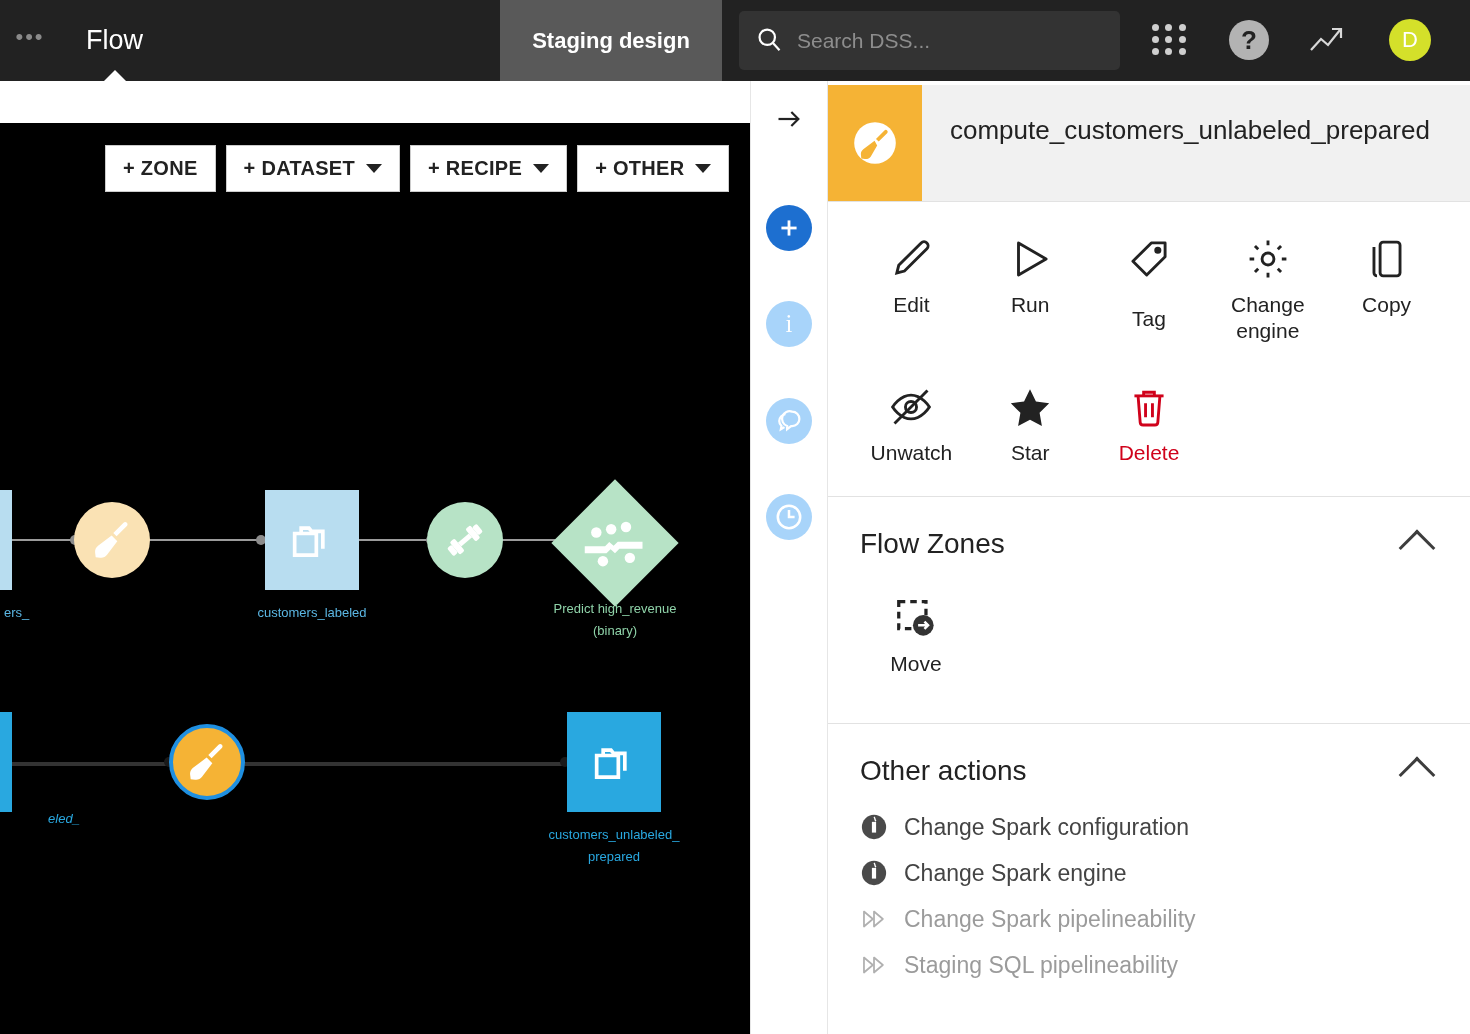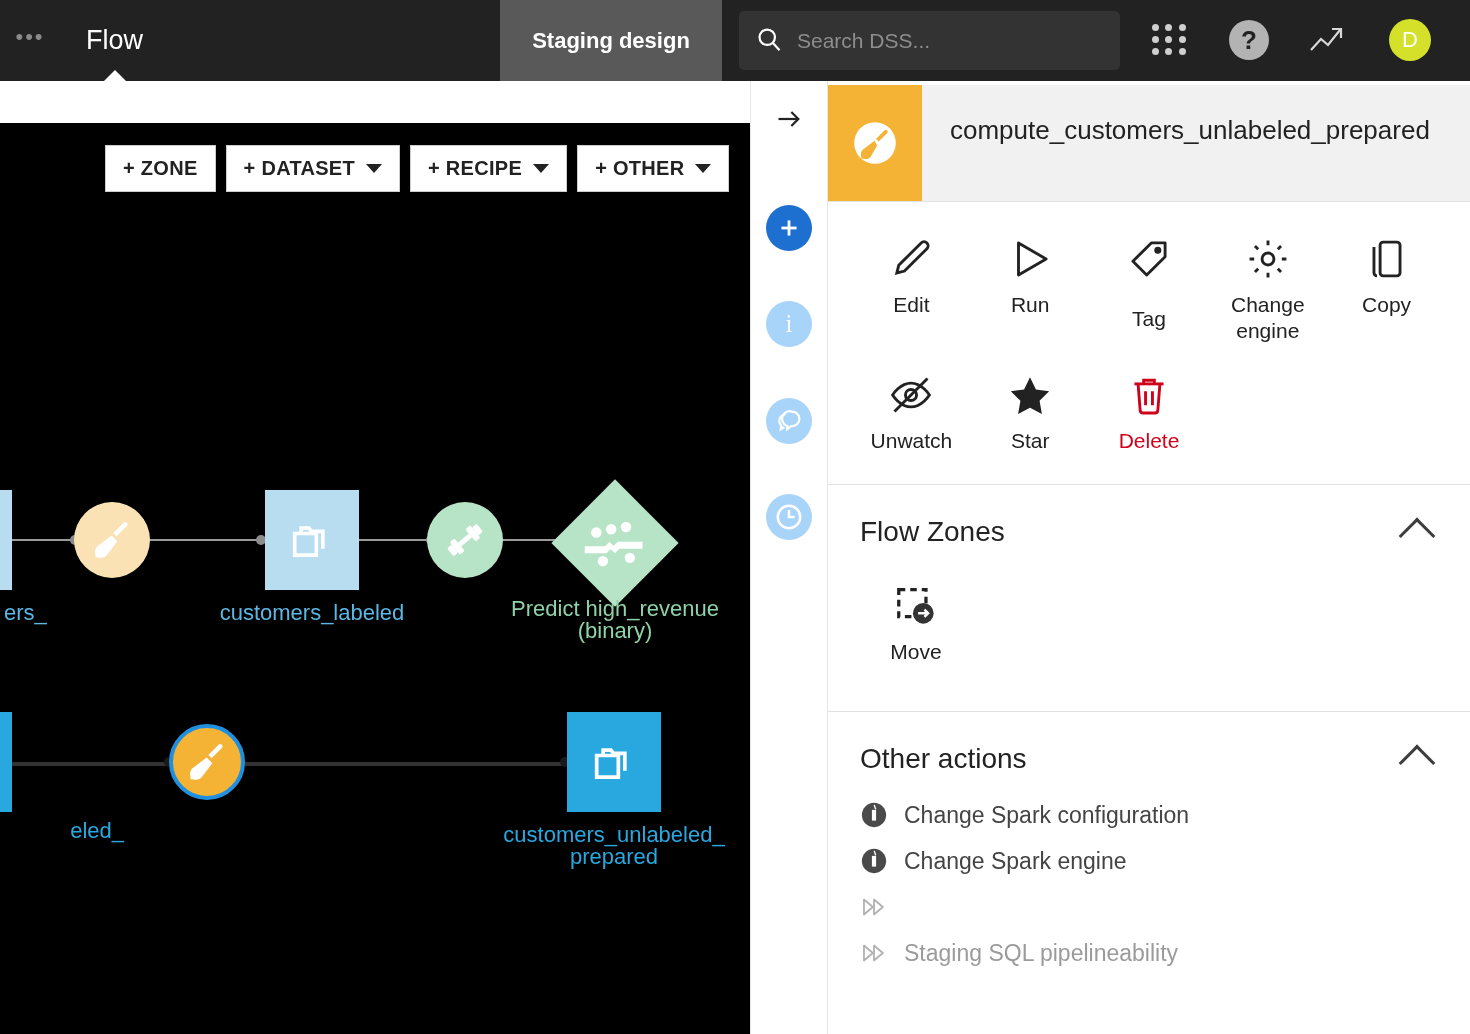--- a/index.html
+++ b/index.html
@@ -80,21 +80,21 @@
   }
   .fbtn .tri {
     width: 0; height: 0; border-left: 8px solid transparent;
     border-right: 8px solid transparent; border-top: 9px solid #222222;
   }
 
   
   .node { position: absolute; }
   .node-label {
     position: absolute; left: 50%; transform: translateX(-50%);
-    text-align: center; font-size: 22px; line-height: 22px;
+    text-align: center; font-size: 13px; line-height: 22px;
     white-space: pre; width: 260px;
   }
   .ds-box { width: 94px; height: 100px; display: flex; align-items: center; justify-content: center; }
   .recipe-circle {
     width: 76px; height: 76px; border-radius: 50%;
     display: flex; align-items: center; justify-content: center;
   }
   .diamond {
     width: 90px; height: 90px; transform: rotate(45deg);
     display: flex; align-items: center; justify-content: center;
@@ -128,21 +128,21 @@
     display: flex; align-items: center; justify-content: center;
   }
   .panel-title {
     flex: 1; padding: 24px 30px 0 28px; font-size: 26px; line-height: 42px;
     color: #222222; word-break: break-all;
   }
   .divider { height: 1px; background: #e2e2e2; width: 100%; }
 
   .action-grid {
     display: grid; grid-template-columns: repeat(5, 1fr);
-    padding: 22px 24px 18px 24px; row-gap: 4px;
+    padding: 22px 24px 18px 24px; row-gap: 16px;
   }
   .action-cell {
     display: flex; flex-direction: column; align-items: center; gap: 10px;
     padding: 12px 4px; cursor: pointer;
   }
   .action-cell .lbl { font-size: 21px; color: #222222; text-align: center; line-height: 26px; }
   .action-cell.danger .lbl { color: #d0021b; }
 
   .section-head {
     display: flex; align-items: center; justify-content: space-between;
@@ -290,21 +290,21 @@
 (binary)</div>
     </div>
 
     <div class="edge edge-dark" style="left:0px; top:639px; width:177px;"></div>
     <div class="dot dot-dark" style="left:164px; top:634px;"></div>
     <div class="edge edge-dark" style="left:242px; top:639px; width:325px;"></div>
     <div class="dot dot-dark" style="left:560px; top:634px;"></div>
 
     <div class="node" style="left:-82px; top:589px;">
       <div class="ds-box" style="background:#29a8e0;"></div>
-      <div class="node-label" style="top:108px; color:#29a8e0; text-align:right; left:86px; transform:none; width:120px;">eled_</div>
+      <div class="node-label" style="top:96px; color:#29a8e0; text-align:center; left:86px; transform:none; width:120px;font-style:italic;">eled_</div>
     </div>
 
     <div class="node" style="left:169px; top:601px;">
       <div class="recipe-circle" style="background:#f5b335; border:4px solid #1f8fe0; width:76px; height:76px;">
         <svg width="44" height="44" viewBox="0 0 24 24" fill="#ffffff">
           <path d="M20.1 2.6c-.5-.5-1.3-.5-1.8 0l-5.6 5.6 1.8 1.8 5.6-5.6c.5-.5.5-1.3 0-1.8z"></path>
           <path d="M11.8 9.6 4.4 15.2c-1.2.9-1.8 2.3-1.6 3.8l.3 2.4 2.4.3c1.5.2 2.9-.4 3.8-1.6l5.6-7.4-3.1-3.1z"></path>
         </svg>
       </div>
     </div>
@@ -466,20 +466,21 @@
           <path d="M10.2 7.6h3.6v9.2h-3.6z" fill="#ffffff"></path>
           <path d="M12 3.4c1.4 1.5.4 2.6 1.7 3.6" fill="none" stroke="#ffffff" stroke-width="1.2"></path>
         </svg>
         <span>Change Spark engine</span>
       </div>
       <div class="other-item disabled">
         <svg width="28" height="28" viewBox="0 0 24 24" fill="none" stroke="#b0b0b0" stroke-width="1.5" stroke-linejoin="round">
           <polygon points="3.4,5.6 11,12 3.4,18.4"></polygon>
             <polygon points="12,5.6 19.6,12 12,18.4"></polygon>
         </svg>
+        <span>Change Spark pipelineability</span>
       </div>
       <div class="other-item disabled">
         <svg width="28" height="28" viewBox="0 0 24 24" fill="none" stroke="#b0b0b0" stroke-width="1.5" stroke-linejoin="round">
           <polygon points="3.4,5.6 11,12 3.4,18.4"></polygon>
             <polygon points="12,5.6 19.6,12 12,18.4"></polygon>
         </svg>
         <span>Staging SQL pipelineability</span>
       </div>
     </div>
   </div>

